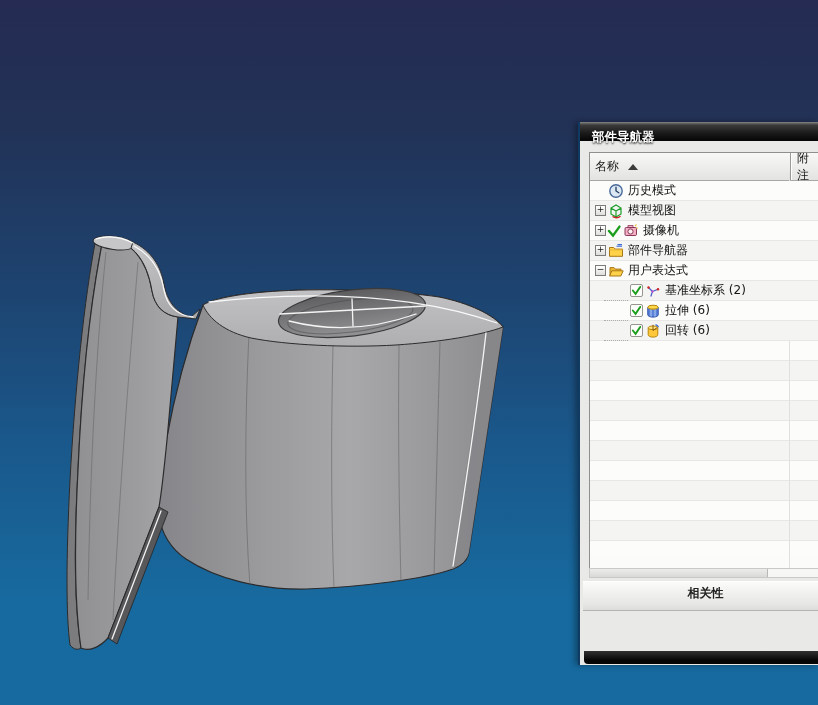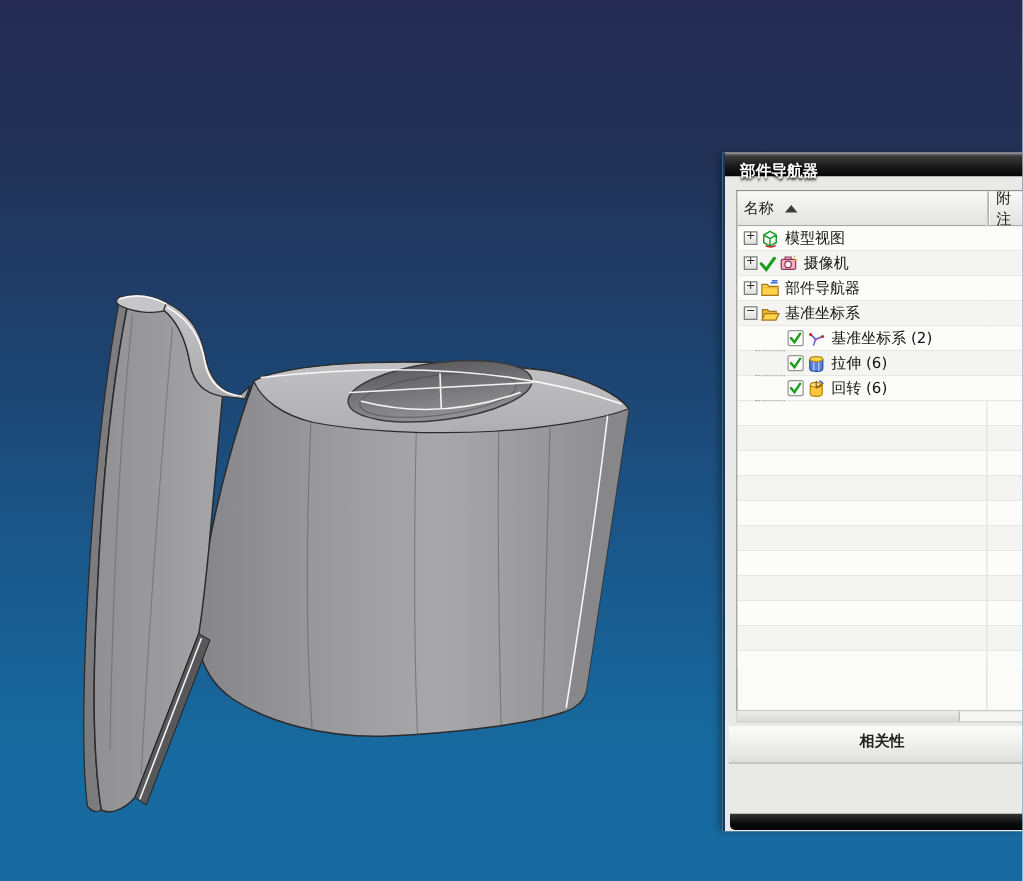--- a/index.html
+++ b/index.html
@@ -171,20 +171,28 @@
       <div class="hdr-name">
         <span>名称</span>
         <span class="sort-arrow"></span>
       </div>
       <div class="hdr-note">附注</div>
     </div>
     <div class="col-sep"></div>
 
     <div class="rows">
 
+      <div class="row">
+        <span class="no-expander"></span>
+        <svg class="tree-icon" viewBox="0 0 16 16">
+          <circle cx="8" cy="8" r="6.2" fill="#dce8f4" stroke="#4a6a9a" stroke-width="1.4"></circle>
+          <path d="M8 4.2v3.8l2.8 1.8" stroke="#223a5a" stroke-width="1.3" fill="none" stroke-linecap="round"></path>
+        </svg>
+        <span class="label">历史模式</span>
+      </div>
 
       <div class="row">
         <span class="expander">+</span>
         <svg class="tree-icon" viewBox="0 0 16 16">
           <path d="M3 5l5-3 5 3v6l-5 3-5-3z M3 5l5 3 5-3 M8 8v6" fill="none" stroke="#1f9e2e" stroke-width="1.2"></path>
           <path d="M4.5 13.5c2.3 1.4 5.8 1.4 8-.2" stroke="#cc2222" stroke-width="1.4" fill="none"></path>
         </svg>
         <span class="label">模型视图</span>
       </div>
 
@@ -211,21 +219,21 @@
         </svg>
         <span class="label">部件导航器</span>
       </div>
 
       <div class="row">
         <span class="expander">−</span>
         <svg class="tree-icon" viewBox="0 0 16 16">
           <path d="M2 12.5V4.6h4l1.4 1.5H13v2" fill="#f0b830" stroke="#a87818" stroke-width="1"></path>
           <path d="M1.6 13l2.2-5.2h11.4L12.8 13z" fill="#ffd24a" stroke="#a87818" stroke-width="1"></path>
         </svg>
-        <span class="label">基准坐标系</span>
+        <span class="label">用户表达式</span>
       </div>
 
       <div class="row">
         <span class="child-indent">
             <span class="dotline"></span>
           </span>
         <span class="checkbox">
           <svg width="11" height="11" viewBox="0 0 12 12">
             <path d="M2 6l3 3.6 5-7.5" stroke="#1b9e1b" stroke-width="2.1" fill="none" stroke-linecap="round"></path>
           </svg>

